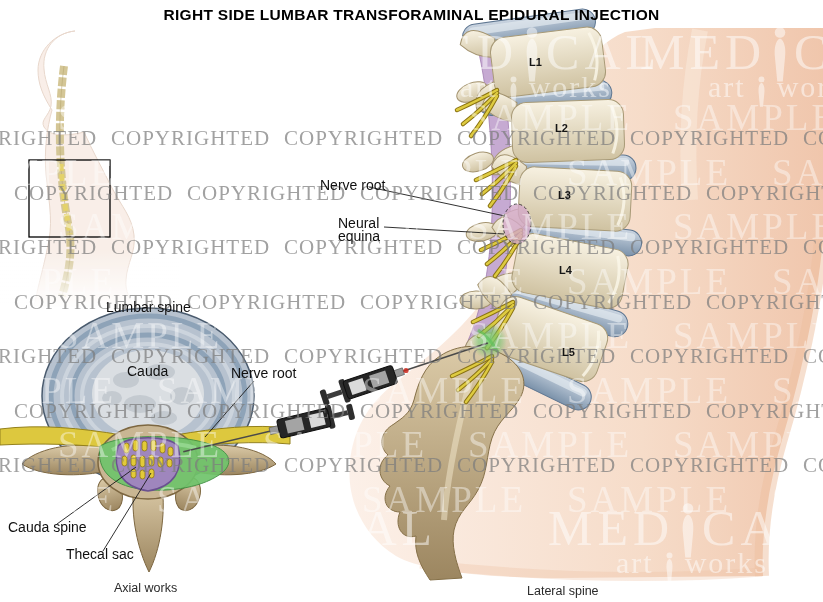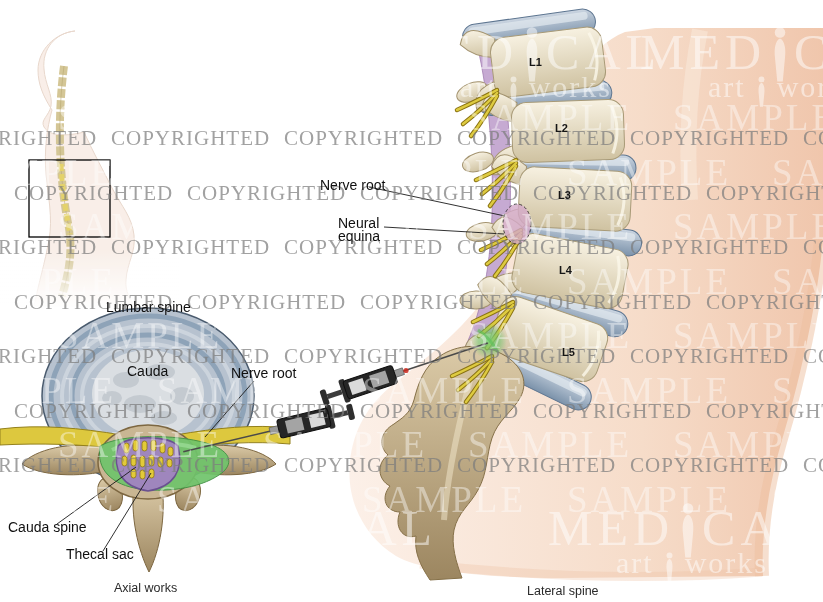--- a/index.html
+++ b/index.html
@@ -383,20 +383,21 @@
         <span>art</span>
         <svg class="wm-person small" viewBox="0 0 20 52">
           <circle cx="10" cy="5.5" r="4.8" fill="currentColor"></circle>
           <path d="M10,11 C5.5,13 4.5,21 5.5,29 L7.5,50 L12.5,50 L14.5,29 C15.5,21 14.5,13 10,11 Z" fill="currentColor"></path>
         </svg>
         <span>works</span>
       </div>
     </div>
     </div>
 
+  <div class="title">RIGHT SIDE LUMBAR TRANSFORAMINAL EPIDURAL INJECTION</div>
 
   <div class="lbl" style="left:106px;top:301px;">Lumbar spine</div>
   <div class="lbl" style="left:127px;top:365px;">Cauda</div>
   <div class="lbl" style="left:231px;top:367px;">Nerve root</div>
   <div class="lbl" style="left:8px;top:521px;">Cauda spine</div>
   <div class="lbl" style="left:66px;top:548px;">Thecal sac</div>
   <div class="lbl" style="left:320px;top:179px;">Nerve root</div>
   <div class="lbl center" style="left:338px;top:217px;width:48px;">
     <div>Neural</div>
     <div>equina</div>

